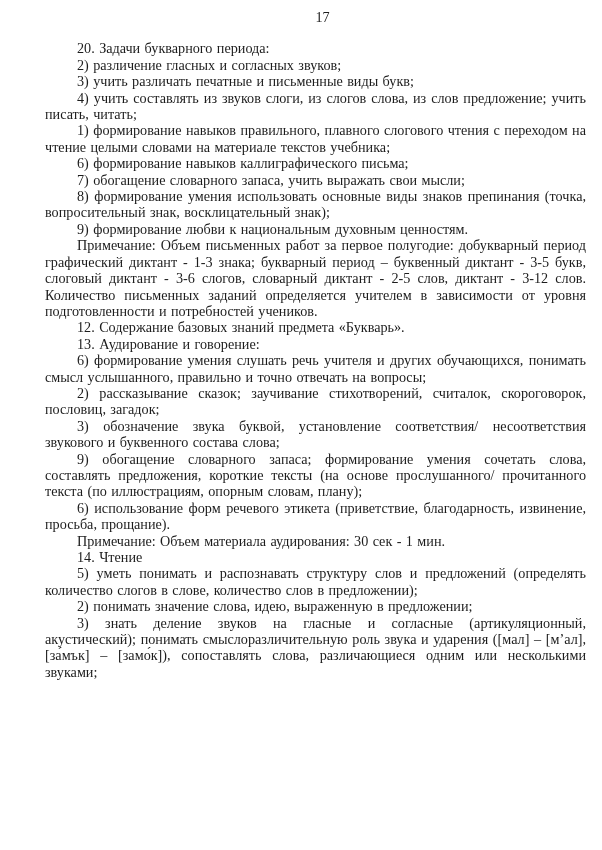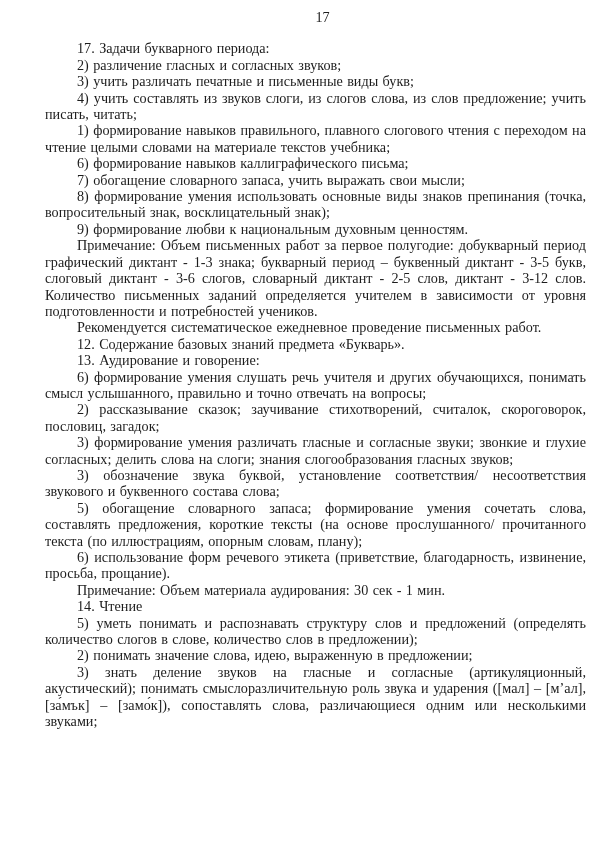--- a/index.html
+++ b/index.html
@@ -33,38 +33,36 @@
     word-spacing: 0.06em;
   }
 </style>
 </head>
 <body>
 
 <div class="page">
   <div class="page-number">17</div>
 
   <div class="doc-body">
-    <p>17. Задачи букварного периода:</p>
+    <p>20. Задачи букварного периода:</p>
     <p>2) различение гласных и согласных звуков;</p>
     <p>3) учить различать печатные и письменные виды букв;</p>
     <p>4) учить составлять из звуков слоги, из слогов слова, из слов предложение; учить писать, читать;</p>
     <p>1) формирование навыков правильного, плавного слогового чтения с переходом на чтение целыми словами на материале текстов учебника;</p>
     <p>6) формирование навыков каллиграфического письма;</p>
     <p>7) обогащение словарного запаса, учить выражать свои мысли;</p>
     <p>8) формирование умения использовать основные виды знаков препинания (точка, вопросительный знак, восклицательный знак);</p>
     <p>9) формирование любви к национальным духовным ценностям.</p>
     <p>Примечание: Объем письменных работ за первое полугодие: добукварный период графический диктант - 1-3 знака; букварный период – буквенный диктант - 3-5 букв, слоговый диктант - 3-6 слогов, словарный диктант - 2-5 слов, диктант - 3-12 слов. Количество письменных заданий определяется учителем в зависимости от уровня подготовленности и потребностей учеников.</p>
-    <p>Рекомендуется систематическое ежедневное проведение письменных работ.</p>
     <p>12. Содержание базовых знаний предмета «Букварь».</p>
     <p>13. Аудирование и говорение:</p>
     <p>6) формирование умения слушать речь учителя и других обучающихся, понимать смысл услышанного, правильно и точно отвечать на вопросы;</p>
     <p>2) рассказывание сказок; заучивание стихотворений, считалок, скороговорок, пословиц, загадок;</p>
-    <p>3) формирование умения различать гласные и согласные звуки; звонкие и глухие согласных; делить слова на слоги; знания слогообразования гласных звуков;</p>
     <p>3) обозначение звука буквой, установление соответствия/ несоответствия звукового и буквенного состава слова;</p>
-    <p>5) обогащение словарного запаса; формирование умения сочетать слова, составлять предложения, короткие тексты (на основе прослушанного/ прочитанного текста (по иллюстрациям, опорным словам, плану);</p>
+    <p>9) обогащение словарного запаса; формирование умения сочетать слова, составлять предложения, короткие тексты (на основе прослушанного/ прочитанного текста (по иллюстрациям, опорным словам, плану);</p>
     <p>6) использование форм речевого этикета (приветствие, благодарность, извинение, просьба, прощание).</p>
     <p>Примечание: Объем материала аудирования: 30 сек - 1 мин.</p>
     <p>14. Чтение</p>
     <p>5) уметь понимать и распознавать структуру слов и предложений (определять количество слогов в слове, количество слов в предложении);</p>
     <p>2) понимать значение слова, идею, выраженную в предложении;</p>
     <p>3) знать деление звуков на гласные и согласные (артикуляционный, акустический); понимать смыслоразличительную роль звука и ударения ([мал] – [м’ал], [за́мък] – [замо́к]), сопоставлять слова, различающиеся одним или несколькими звуками;</p>
   </div>
 </div>
 
 </body></html>

